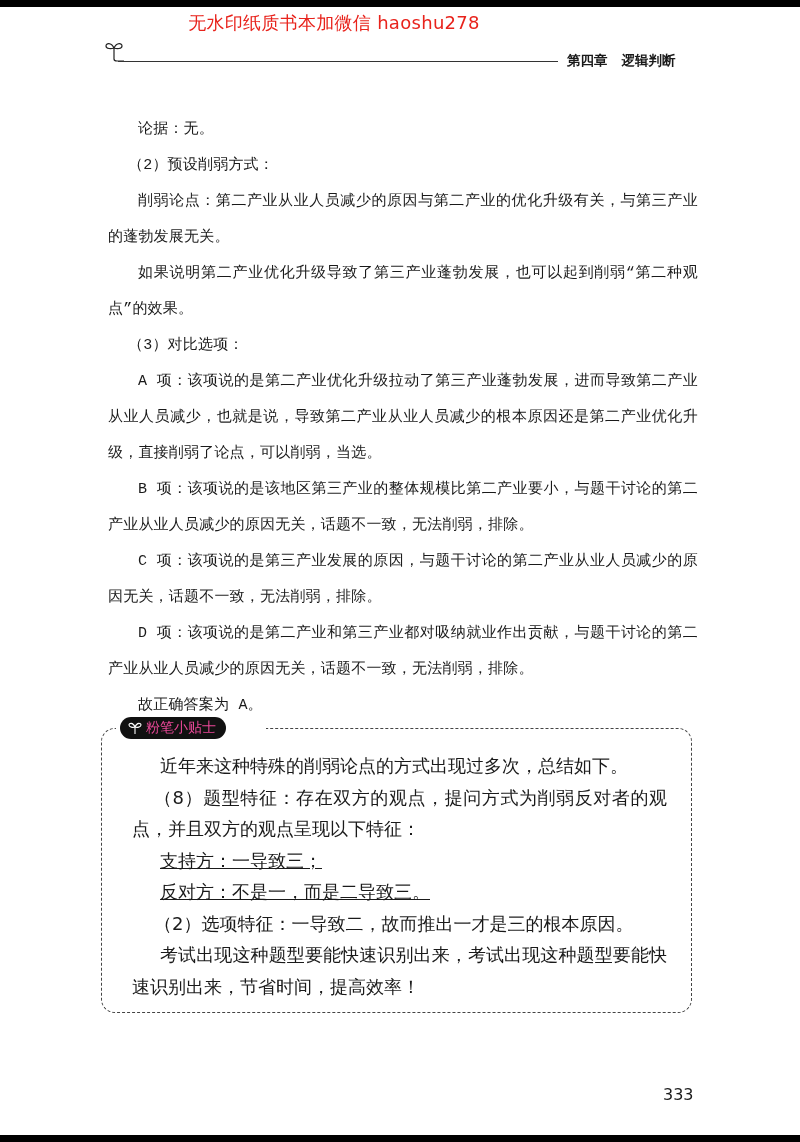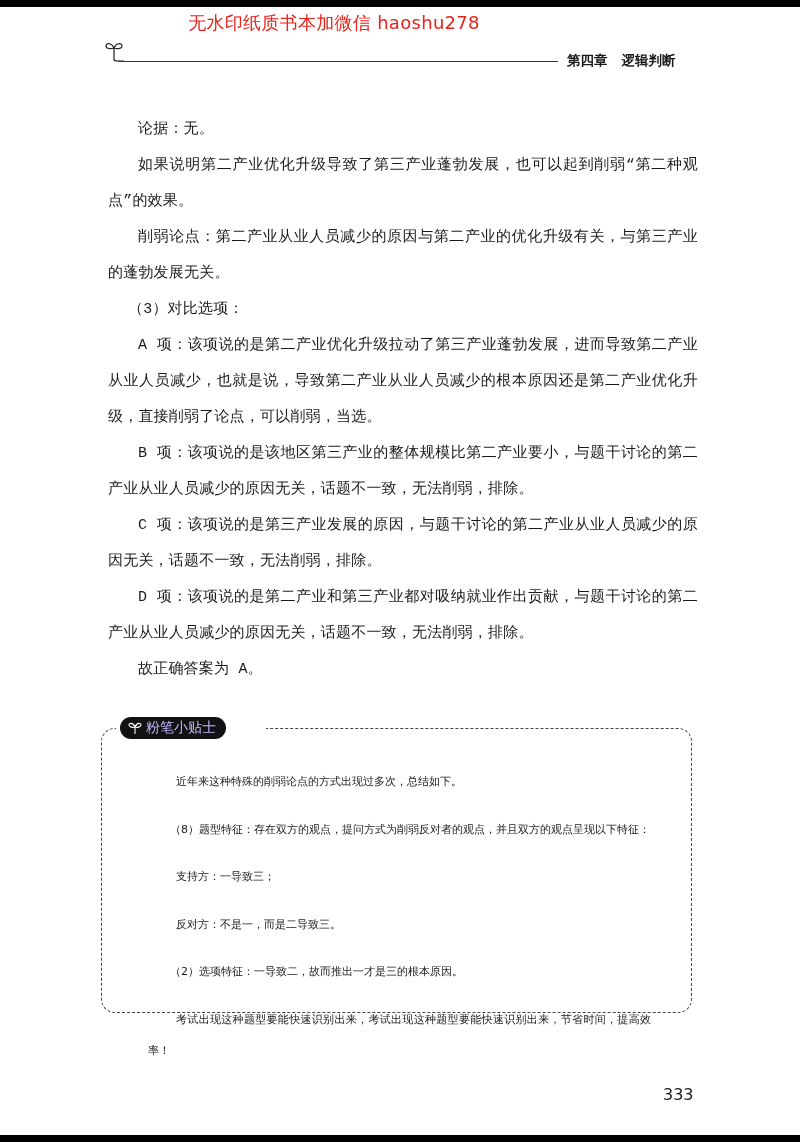--- a/index.html
+++ b/index.html
@@ -30,35 +30,35 @@
       text-indent: 30px; letter-spacing: 0.2px;
     }
     .para.noindent-num { text-indent: 20px; }
 
     .tip-box {
       position: absolute; left: 101px; top: 728px; width: 591px; height: 285px;
       border: 1.5px dashed #444; border-radius: 14px; box-sizing: border-box;
     }
     .tip-badge {
       position: absolute; left: 120px; top: 717px; height: 22px;
-      background: #111; color: #c4b5fd; border-radius: 11px;
+      background: #111; color: #ec4899; border-radius: 11px;
       padding: 0 10px 0 8px; display: flex; align-items: center; gap: 4px;
       font-family: "DejaVu Sans", "Liberation Sans", sans-serif; font-size: 14px;
     }
     .tip-badge-cover { position: absolute; left: 116px; top: 724px; width: 150px; height: 8px; background: #fff; }
     .tip-text {
       position: absolute; left: 132px; top: 750px; width: 535px;
       font-family: "DejaVu Sans", "Liberation Sans", sans-serif;
     }
     .tip-para {
-      font-size: 11px; line-height: 31.5px; margin: 16px; text-indent: 28px;
+      font-size: 18px; line-height: 31.5px; margin: 0; text-indent: 28px;
       text-align: justify; color: #1a1a1a;
     }
     .tip-para.num { text-indent: 22px; }
-    .tip-para.sub { text-indent: 28px; }
+    .tip-para.sub { text-indent: 28px; text-decoration: underline; }
 
     .page-number {
       position: absolute; left: 663px; top: 1049px;
       font-family: "DejaVu Sans", "Liberation Sans", sans-serif; font-size: 16px; color: #1a1a1a; margin-top: 36px;
     }
   </style>
 </head>
 <body>
 
 <div class="bar-top"></div>
@@ -70,22 +70,23 @@
   <path d="M10 8 C13 2, 18 3, 18 6 C18 9, 13 9, 10 8 Z" fill="none" stroke="#222" stroke-width="1.2"></path>
   <path d="M10 8 L10 19 Q10 21 13 21 L20 21" fill="none" stroke="#222" stroke-width="1.2"></path>
 </svg>
 <div class="header-line"></div>
 <div class="header-chapter">
   <span>第四章</span><span>逻辑判断</span>
 </div>
 
 <div class="body-text">
   <p class="para">论据：无。</p>
+  <p class="para noindent-num">（2）预设削弱方式：</p>
+  <p class="para">削弱论点：第二产业从业人员减少的原因与第二产业的优化升级有关，与第三产业的蓬勃发展无关。</p>
   <p class="para">如果说明第二产业优化升级导致了第三产业蓬勃发展，也可以起到削弱“第二种观点”的效果。</p>
-  <p class="para">削弱论点：第二产业从业人员减少的原因与第二产业的优化升级有关，与第三产业的蓬勃发展无关。</p>
   <p class="para noindent-num">（3）对比选项：</p>
   <p class="para">A 项：该项说的是第二产业优化升级拉动了第三产业蓬勃发展，进而导致第二产业从业人员减少，也就是说，导致第二产业从业人员减少的根本原因还是第二产业优化升级，直接削弱了论点，可以削弱，当选。</p>
   <p class="para">B 项：该项说的是该地区第三产业的整体规模比第二产业要小，与题干讨论的第二产业从业人员减少的原因无关，话题不一致，无法削弱，排除。</p>
   <p class="para">C 项：该项说的是第三产业发展的原因，与题干讨论的第二产业从业人员减少的原因无关，话题不一致，无法削弱，排除。</p>
   <p class="para">D 项：该项说的是第二产业和第三产业都对吸纳就业作出贡献，与题干讨论的第二产业从业人员减少的原因无关，话题不一致，无法削弱，排除。</p>
   <p class="para">故正确答案为 A。</p>
 </div>
 
 <div class="tip-box"></div>
 <div class="tip-badge-cover"></div>

